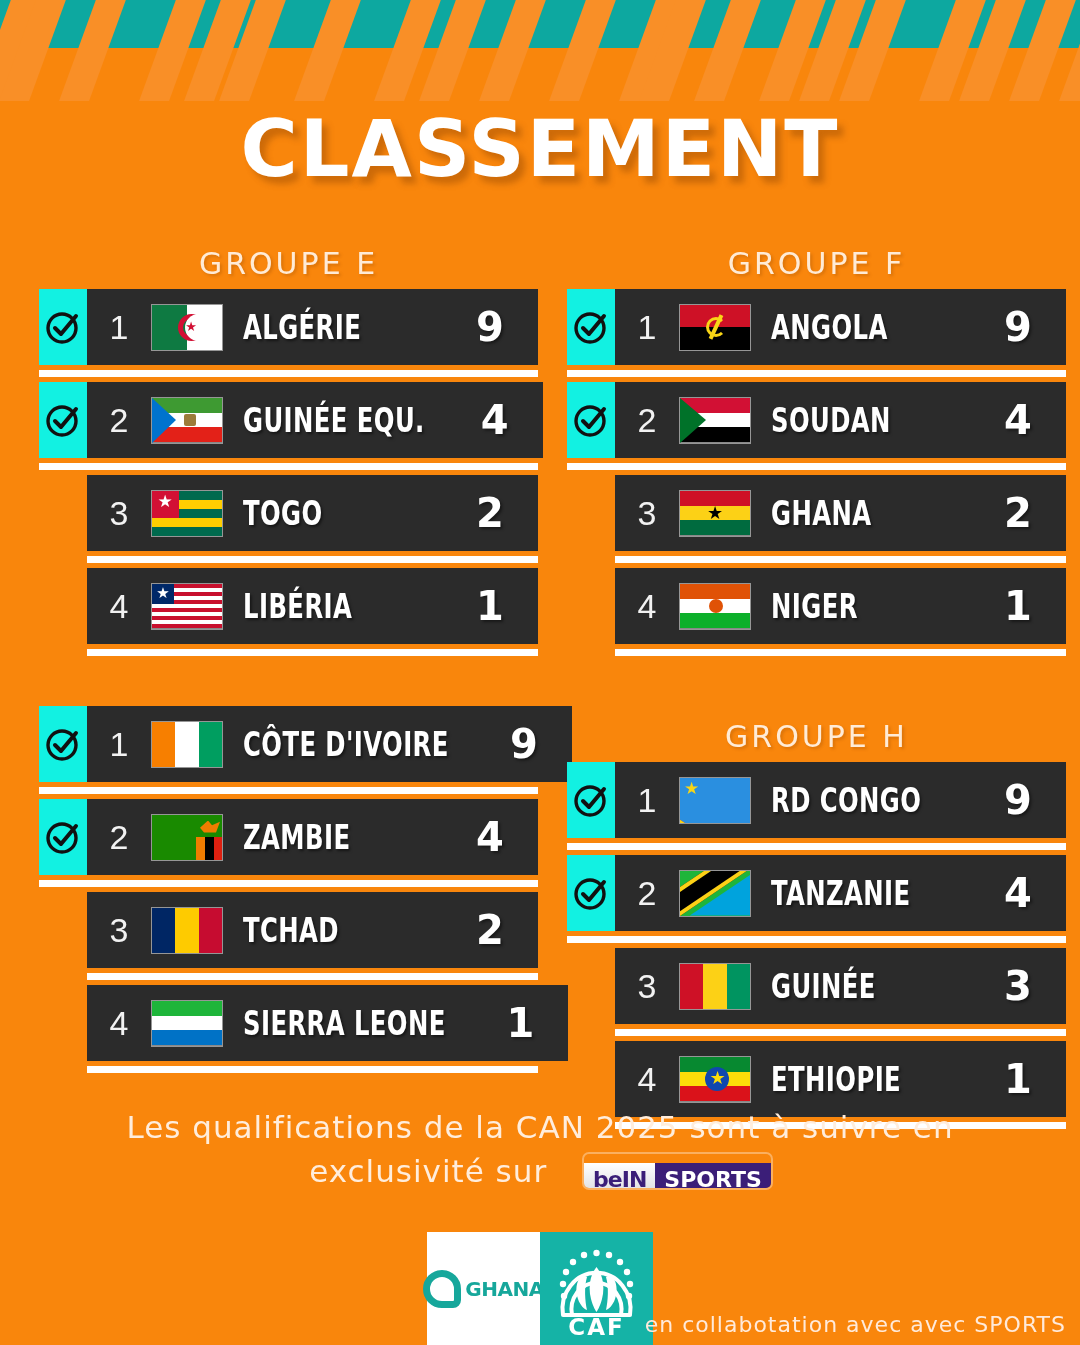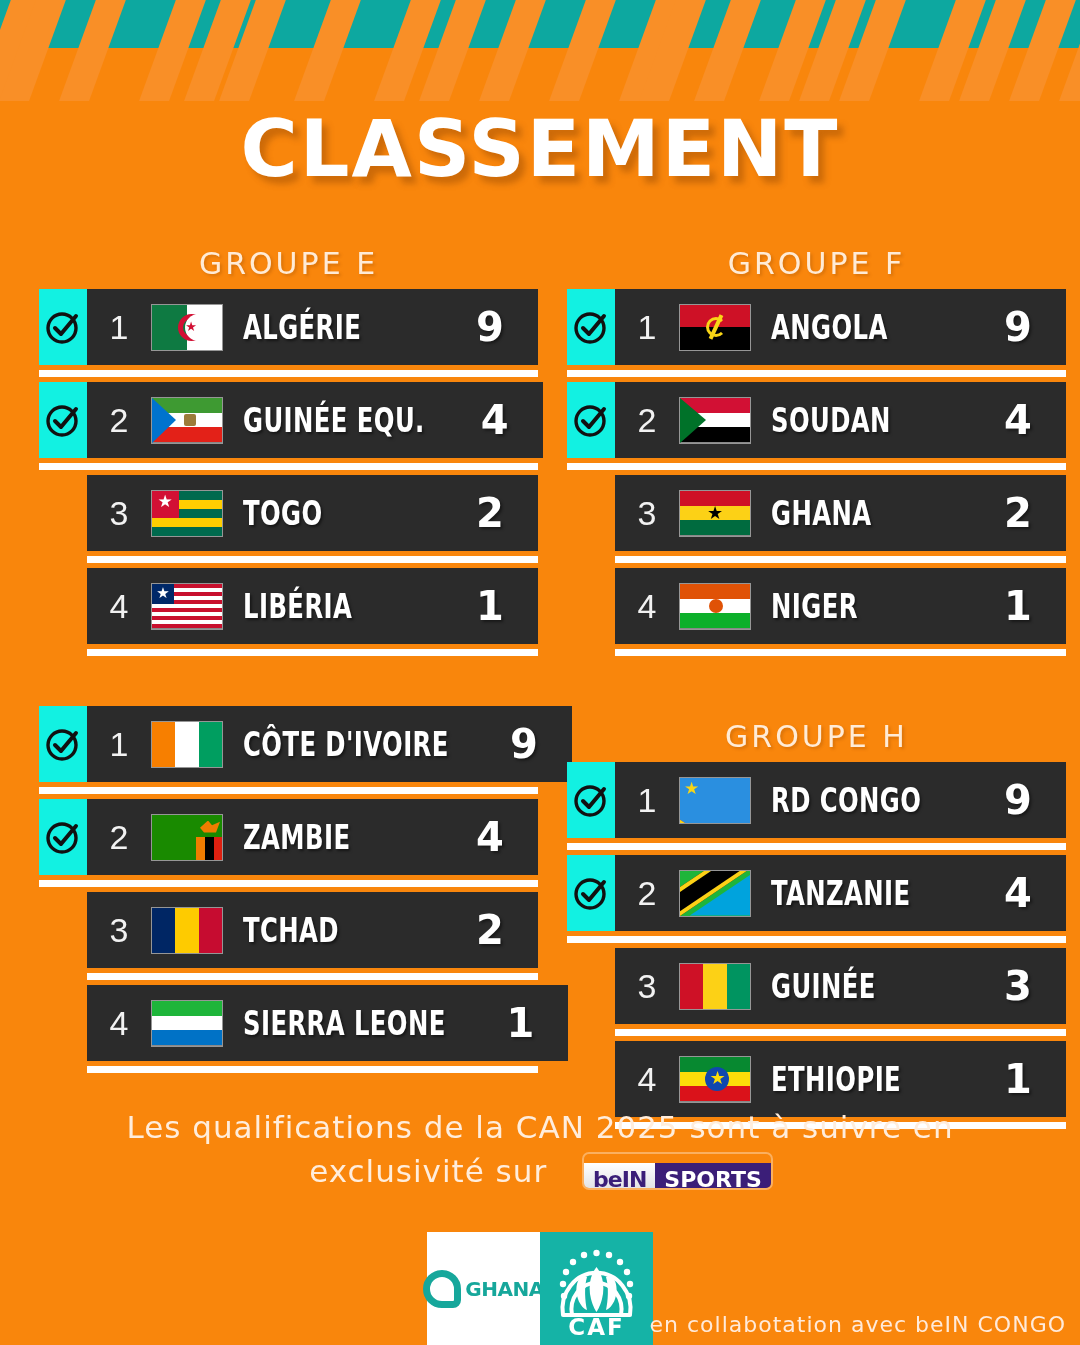--- a/index.html
+++ b/index.html
@@ -491,13 +491,13 @@
         <path d="M47.5 28 C41 36 39 48 42 60 C44 68 47 72 47.5 73 C48 72 51 68 53 60 C56 48 54 36 47.5 28 Z"></path>
         <path d="M33 36 C27 42 26 52 29 60 C31 66 35 70 38 71 C36 62 35 48 38 38 Z"></path>
         <path d="M62 36 C68 42 69 52 66 60 C64 66 60 70 57 71 C59 62 60 48 57 38 Z"></path>
         <rect x="12" y="74" width="71" height="4" rx="2"></rect>
       </g>
       <text x="47.5" y="96" text-anchor="middle" fill="#ffffff" font-size="23" font-weight="bold" font-family="DejaVu Sans, sans-serif" letter-spacing="2">CAF</text>
     </svg>
   </div>
 </div>
 
-<div class="collab">en collabotation avec beIN CONGO</div>
+<div class="collab">en collabotation avec avec SPORTS</div>
 
 </body></html>

